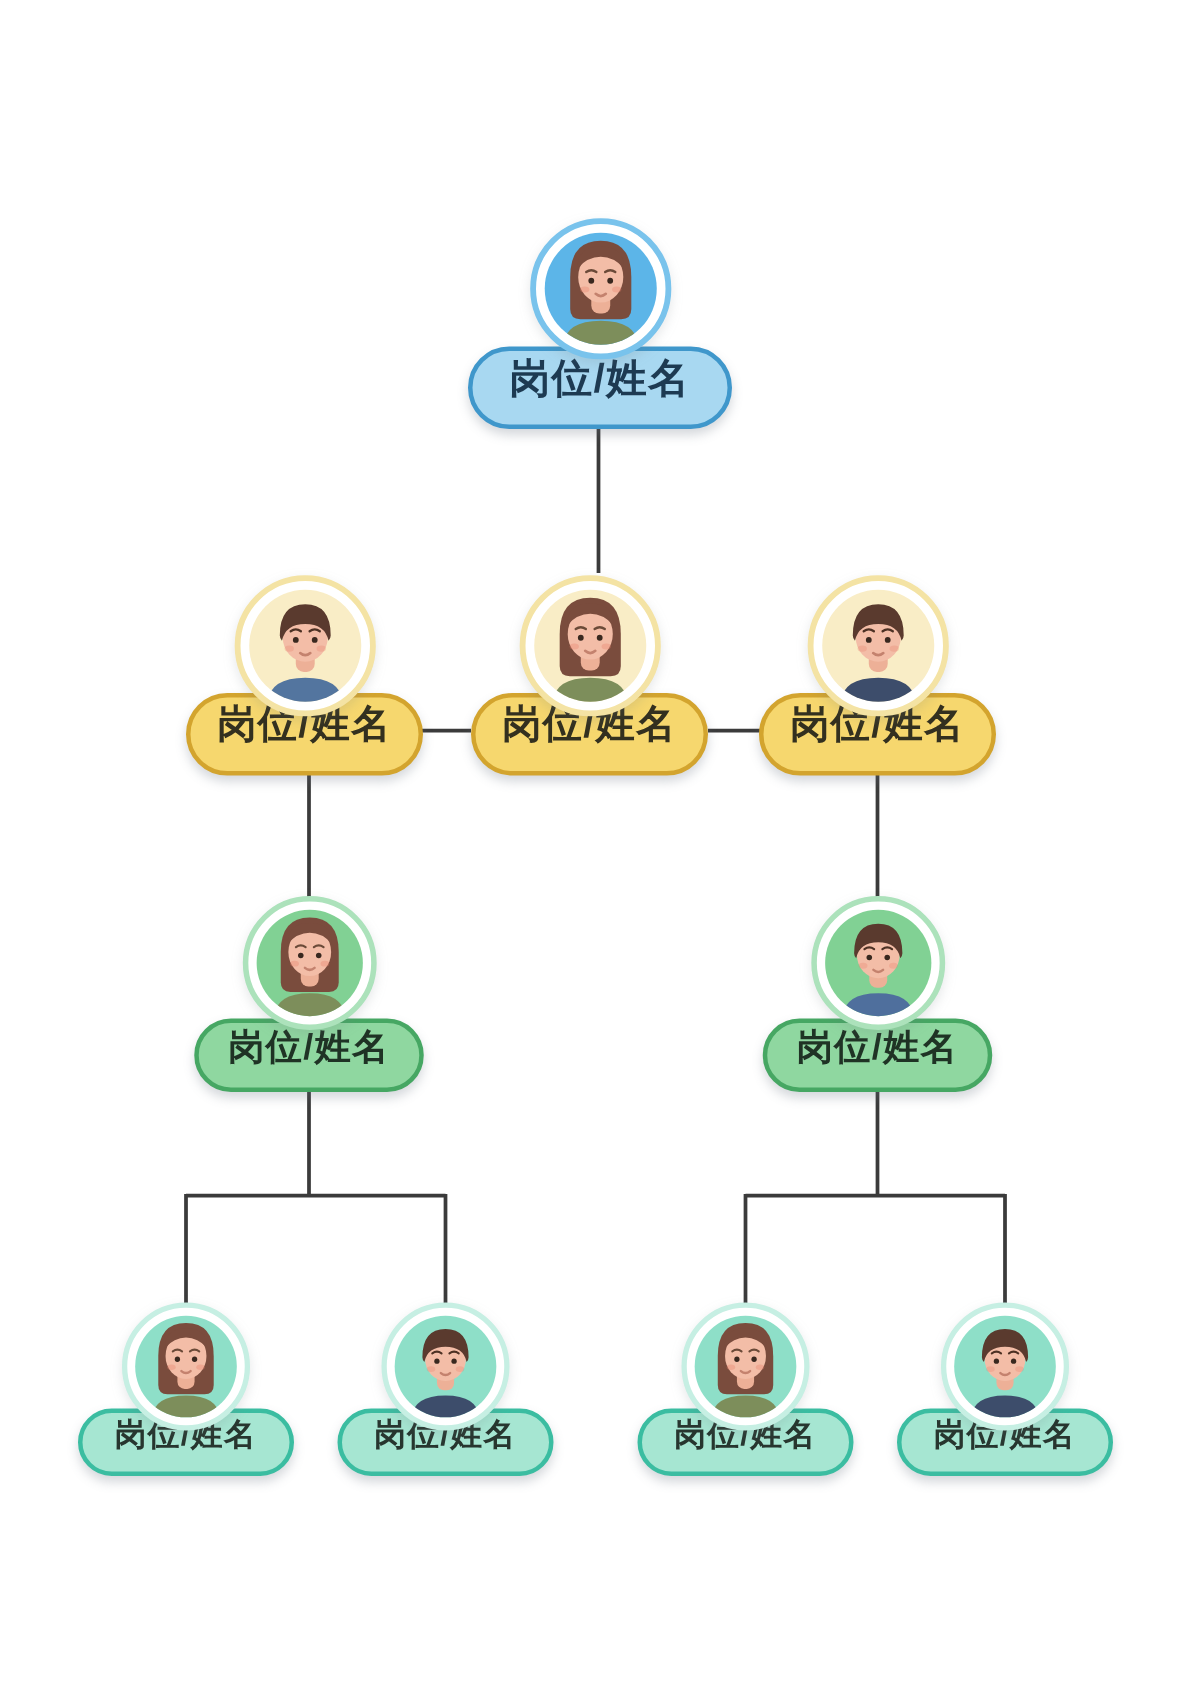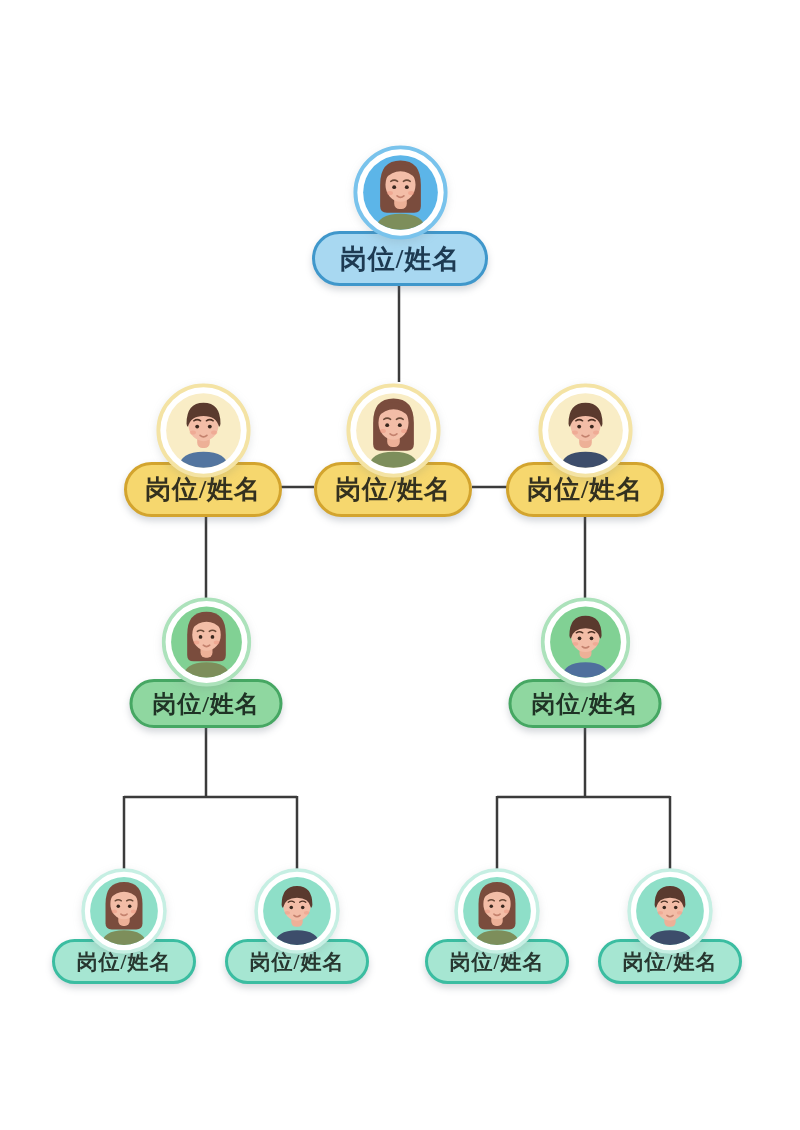--- a/index.html
+++ b/index.html
@@ -2,23 +2,23 @@
 <html><head>
 <meta charset="utf-8">
 <style>
   html,body{margin:0;padding:0;background:#ffffff;}
   body{font-family:"Liberation Sans","DejaVu Sans",sans-serif;}
   .stage{position:relative;width:800px;height:1130px;margin:0 auto;background:#ffffff;overflow:hidden;}
   .connectors{position:absolute;left:0;top:0;z-index:1;}
 
   .node{position:absolute;z-index:2;display:flex;flex-direction:column;align-items:center;transform:translateX(-50%);}
   .av{display:block;filter:drop-shadow(0 3px 4px rgba(110,120,130,.18));}
-  .pill{box-sizing:border-box;display:flex;align-items:center;justify-content:center;
+  .pill{box-sizing:border-box;display:flex;align-items:flex-start;justify-content:center;
         font-weight:bold;letter-spacing:1px;white-space:nowrap;
-        border:3px solid;box-shadow:0 4px 7px rgba(100,110,125,.28);font-family:Liberation Serif, serif;}
+        border:3px solid;box-shadow:0 4px 7px rgba(100,110,125,.28);}
 
   
   .lv1{top:144px;} .lv2{top:382px;} .lv3{top:596px;} .lv4{top:867px;}
   .lv1 .av,.lv2 .av{width:97px;height:97px;}
   .lv3 .av{width:92px;height:92px;}
   .lv4 .av{width:88px;height:88px;}
   .lv1 .pill{width:176px;height:55px;margin-top:-10px;font-size:27px;border-radius:28px;}
   .lv2 .pill{width:158px;height:55px;margin-top:-17px;font-size:26px;border-radius:28px;}
   .lv3 .pill{width:153px;height:49px;margin-top:-9px;font-size:24px;border-radius:25px;}
   .lv4 .pill{width:144px;height:45px;margin-top:-16px;font-size:21px;border-radius:23px;}

